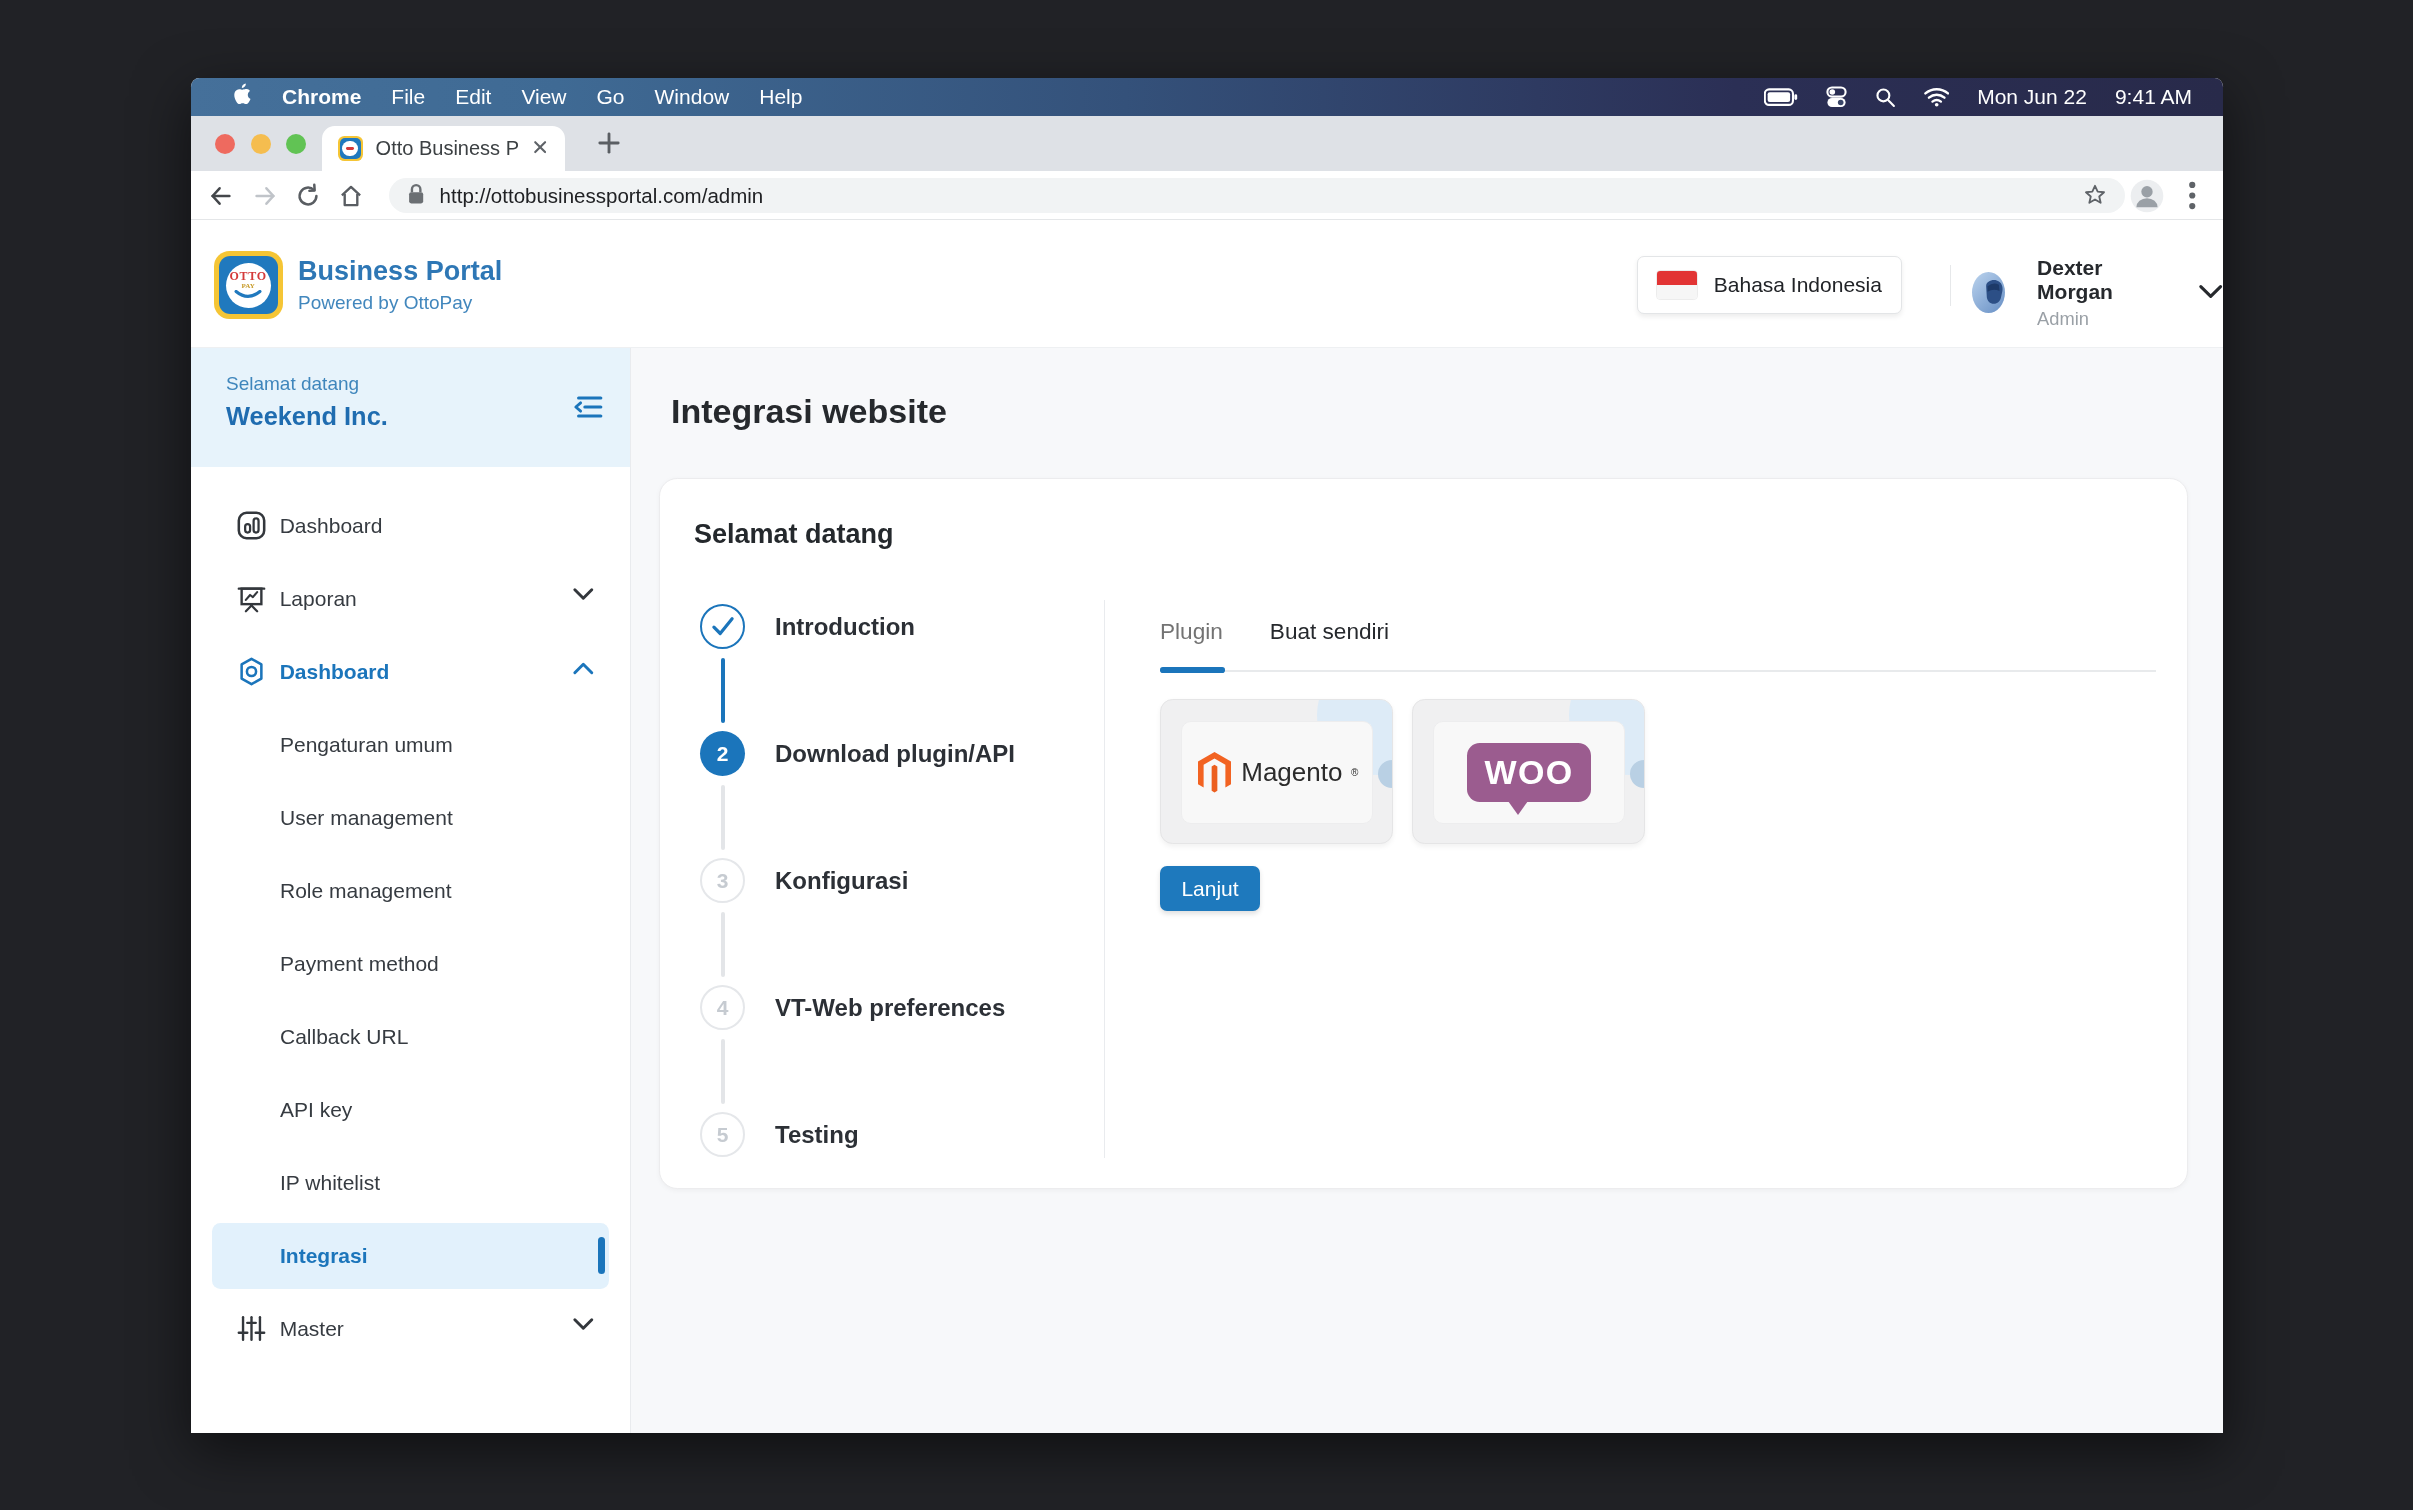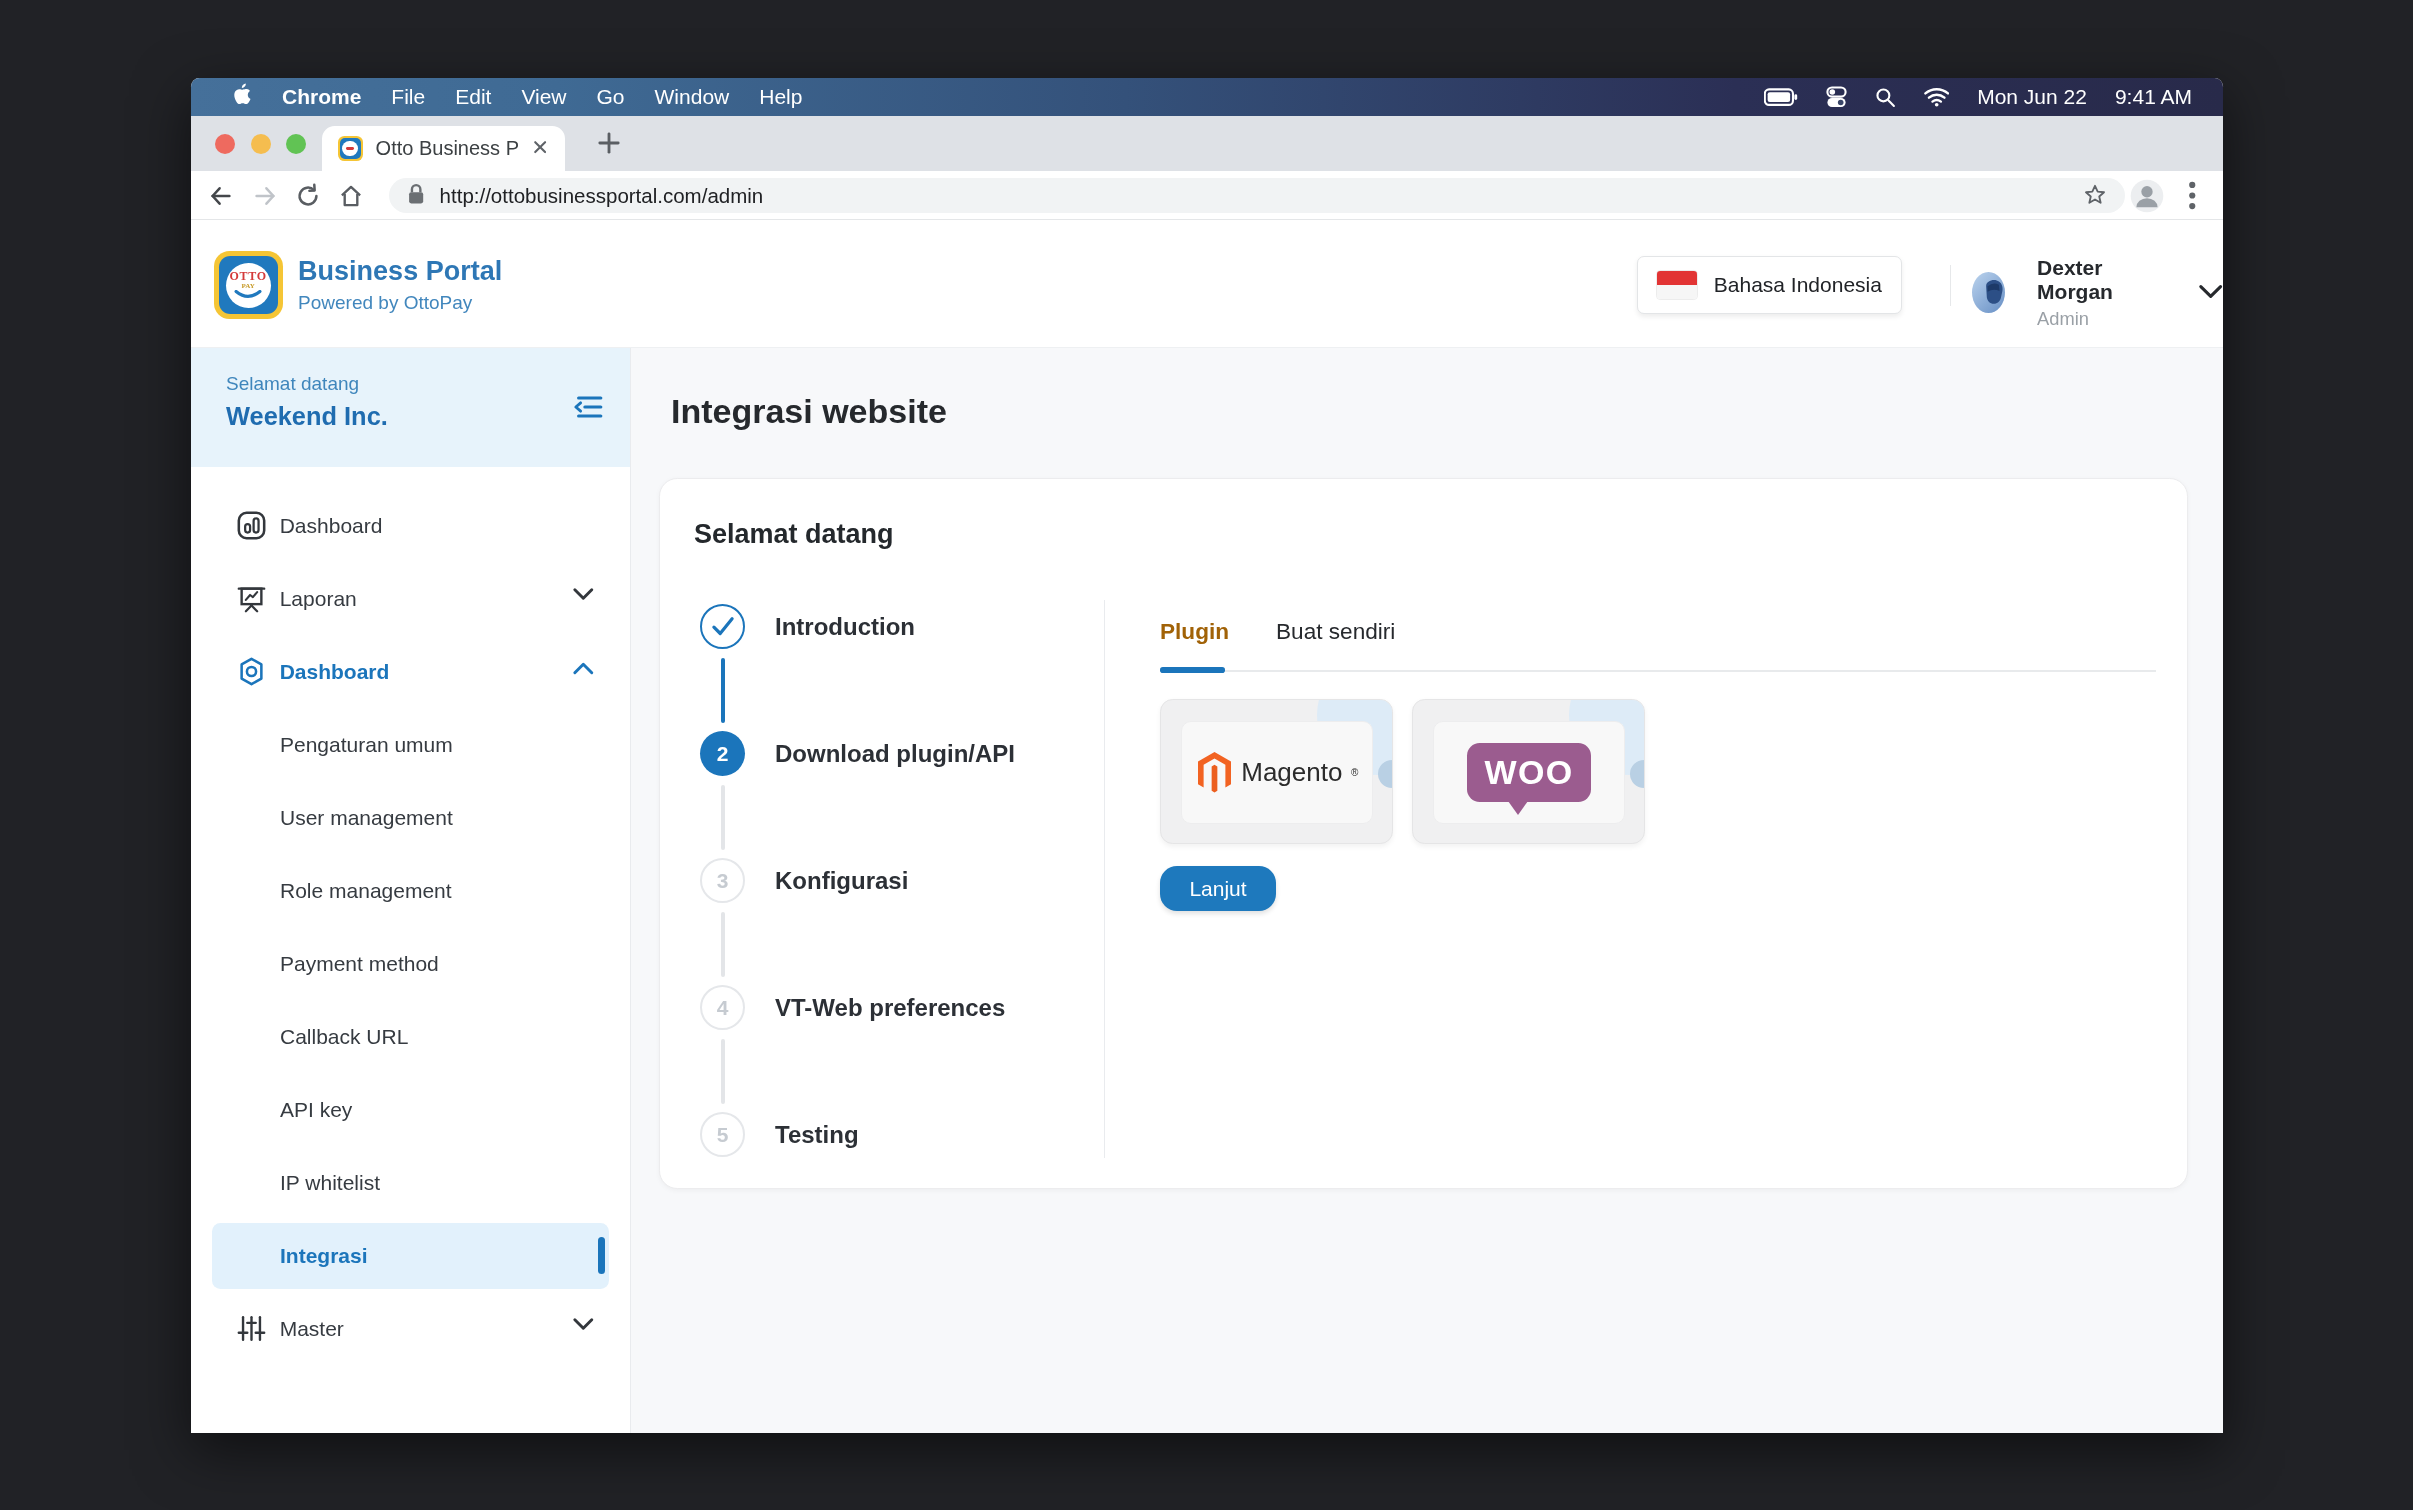--- a/index.html
+++ b/index.html
@@ -107,43 +107,43 @@
   .s-done .circle { border:2.8px solid #1b75bb; color:#1b75bb; }
   .s-active .circle { background:#1b75bb; color:#fff; }
   .s-todo .circle { border:2.8px solid #e5e7ea; color:#c6cbd1; }
   .step-label { font-size:24px; font-weight:bold; color:#2c3036; white-space:nowrap;text-align:right; }
   .conn { position:absolute; left:61px; width:3.5px; border-radius:2.1px; }
   .conn.blue { background:#1b75bb; } .conn.gray { background:#e3e5e8; }
   .vdiv { position:absolute; left:444px; top:121px; width:1.4px; height:558px; background:#e9ebee; }
 
   .tabsrow { position:absolute; left:500px; top:140px; display:flex; gap:47px; }
   .ptab { font-size:22.6px; color:#26292d; }
-  .ptab.active { color:#a16207; font-weight:bold; }
+  .ptab.active { color:#737373; font-weight:normal; }
   .tab-underline { position:absolute; left:500px; top:191px; width:996px; height:2.1px; background:#e8eaec; }
   .tab-underline-active { position:absolute; left:500px; top:188px; width:65px; height:5.6px; background:#1b75bb; border-radius:2.8px; }
 
   .plugcard { position:absolute; top:220px; width:233px; height:145px; background:#f0f0f1;
               border:0.7px solid #e5e5e6; border-radius:12.7px; box-shadow:0 2.1px 5.6px rgba(0,0,0,.05); overflow:hidden; }
   .plugcard.mg { left:500px; } .plugcard.wc { left:752px; }
   .deco-wedge { position:absolute; right:-45px; top:-45px; width:120px; height:120px;
                 background:#ddebf7; border-radius:50%; }
   .deco-circle { position:absolute; right:-14px; top:60px; width:28px; height:28px;
                  background:#b9d0e4; border-radius:50%; }
   .plug-inner { position:absolute; left:20px; top:21px; width:192px; height:103px; background:#f8f8f8;
                 border:0.7px solid #ededee; border-radius:10px; display:flex; align-items:center; justify-content:center; gap:8.5px; }
   .mg-label { font-size:26px; color:#2b2b2b; }
   .mg-reg { font-size:10px; color:#2b2b2b; vertical-align:top; }
   .woo-bubble { position:relative; background:#9b5c8f; border-radius:12.7px; width:124px; height:59px;
                 display:flex; align-items:center; justify-content:center; }
   .woo-bubble .tail { position:absolute; left:41px; bottom:-12.7px; width:0; height:0;
                       border-left:10px solid transparent; border-right:10px solid transparent;
                       border-top:14px solid #9b5c8f; }
   .woo-text { color:#fff; font-size:34px; font-weight:bold; letter-spacing:1.4px; }
-  .lanjut { position:absolute; left:500px; top:387px; width:116px; height:45px; background:#1e79bd;
-            border:none; border-radius:17px; color:#fff; font-size:21px; font-family:"Liberation Sans",sans-serif;
+  .lanjut { position:absolute; left:500px; top:387px; width:100px; height:45px; background:#1e79bd;
+            border:none; border-radius:7px; color:#fff; font-size:21px; font-family:"Liberation Sans",sans-serif;
             box-shadow:0 2.8px 5.6px rgba(0,0,0,.12); display:flex; align-items:center; justify-content:center; }
 </style>
 </head>
 <body>
 
 <div class="canvas">
   <div class="window">
 
     <div class="menubar">
       <div class="mb-left">

